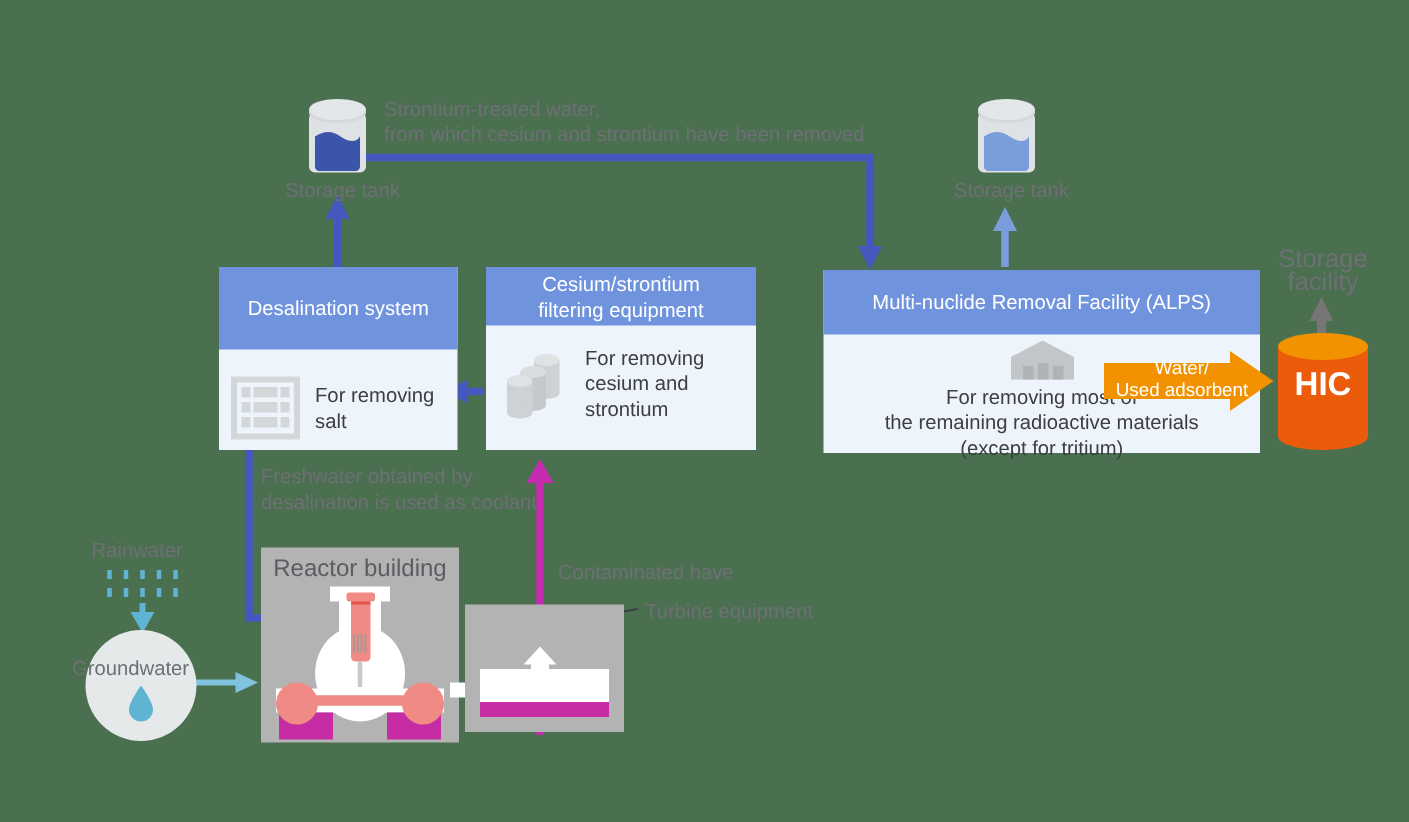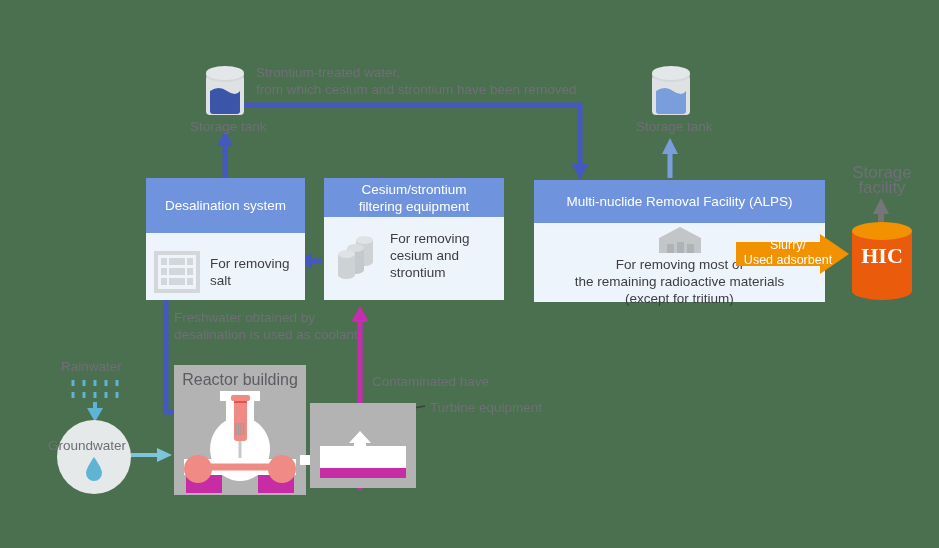--- a/index.html
+++ b/index.html
@@ -180,51 +180,51 @@
           <ellipse cx="12.5" cy="43" rx="8.5" ry="4"></ellipse>
           <ellipse cx="12.5" cy="22" rx="8.5" ry="4" fill="#e0e3e5"></ellipse>
         </g>
       </svg>
       <span class="txt" style="margin-left:10px;">For removing
 cesium and
 strontium</span>
     </div>
   </div>
 
-  <div class="abs pbox" style="left:534px;top:180px;width:291px;height:122px;">
+  <div class="abs pbox" style="left:549px;top:180px;width:291px;height:122px;">
     <div class="pbox-head" style="height:43px;">Multi-nuclide Removal Facility (ALPS)</div>
     <div class="pbox-body" style="height:79px;flex-direction:column;justify-content:flex-start;align-items:center;">
       <svg width="46" height="30" viewBox="0 0 46 30" style="margin-top:2px;">
         <path d="M23,2 L44,13 L44,28 L2,28 L2,13 Z" fill="#c3c6c8"></path>
         <rect x="10" y="19" width="7" height="9" fill="#b0b3b5"></rect>
         <rect x="20" y="17" width="7" height="11" fill="#b0b3b5"></rect>
         <rect x="30" y="19" width="7" height="9" fill="#b0b3b5"></rect>
       </svg>
       <span class="txt" style="text-align:center;margin-top:1px;">For removing most of
 the remaining radioactive materials
 (except for tritium)</span>
     </div>
   </div>
 
   <svg class="abs" style="left:736px;top:234px;width:114px;height:40px;">
     <path d="M0,8 L84,8 L84,0 L113,20 L84,40 L84,32 L0,32 Z" fill="#f39200"></path>
   </svg>
   <div class="abs" style="left:742px;top:238px;width:92px;color:#ffffff;font-size:12.5px;line-height:14.5px;
-              text-align:center;white-space:pre-line;">Slurry/
+              text-align:center;white-space:pre-line;">Water/
 Used adsorbent</div>
 
   <div class="abs" style="left:850px;top:221px;">
     <svg width="64" height="80" viewBox="0 0 64 80">
       <rect x="2" y="10" width="60" height="60" fill="#ea5b0c"></rect>
       <ellipse cx="32" cy="70" rx="30" ry="9" fill="#ea5b0c"></ellipse>
       <ellipse cx="32" cy="10" rx="30" ry="9" fill="#f39200"></ellipse>
     </svg>
   </div>
   <div class="abs" style="left:850px;top:243px;width:64px;text-align:center;color:#ffffff;
-              font-size:22px;font-weight:bold;font-family:Liberation Serif, serif;">HIC</div>
+              font-size:22px;font-weight:bold;">HIC</div>
   <div class="abs hic-label" style="left:849px;top:165px;width:66px;">Storage
 facility</div>
 
   <div class="abs lbl" style="left:174px;top:309px;">Freshwater obtained by
 desalination is used as coolant</div>
 
   <div class="abs" style="left:174px;top:365px;width:132px;height:130px;background:#b3b3b3;"></div>
   <div class="abs" style="left:174px;top:371px;width:132px;text-align:center;color:#5c5c63;font-size:16px;">Reactor building</div>
 
   <svg class="abs" style="left:174px;top:365px;width:132px;height:130px;">

